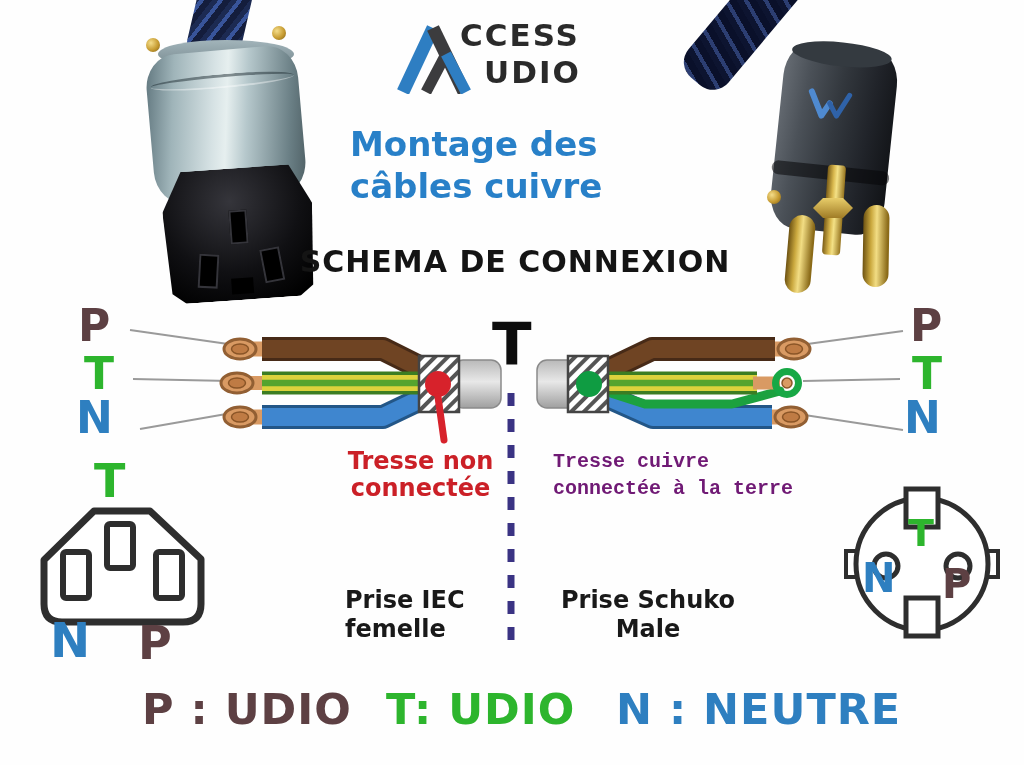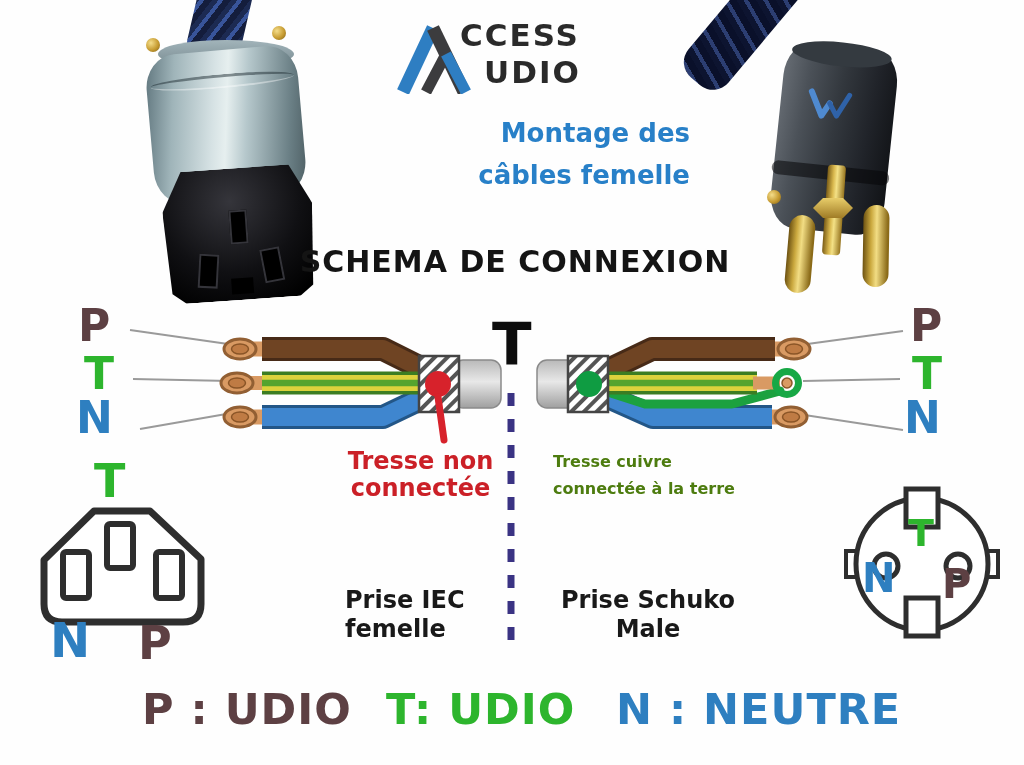--- a/index.html
+++ b/index.html
@@ -4,37 +4,37 @@
 <style>
   html,body{margin:0;padding:0;background:#ffffff;}
   #canvas{position:relative;width:1024px;height:765px;background:#fefefe;overflow:hidden;
           font-family:"DejaVu Sans","Liberation Sans",sans-serif;}
   .abs{position:absolute;}
   .txt{position:absolute;font-weight:bold;white-space:pre;line-height:1;}
 
   
   .logo-word1{left:460px;top:20px;font-size:31px;letter-spacing:2px;color:#2a2a2a;}
   .logo-word2{left:484px;top:57px;font-size:31px;letter-spacing:2px;color:#2a2a2a;}
-  .montage{left:350px;top:112px;width:340px;text-align:right;font-size:26px;line-height:42px;
+  .montage{left:350px;top:123px;width:340px;text-align:left;font-size:34px;line-height:42px;
            font-weight:bold;color:#2880c8;position:absolute;}
   .schema-title{left:250px;top:247px;width:530px;text-align:center;font-size:30px;
                 letter-spacing:1px;color:#141414;}
 
   
   .lp{color:#5d4043;} .lt{color:#2db52d;} .ln{color:#2e7fc0;}
   .wl{font-size:44px;}
   .left-p{left:78px;top:304px;} .left-t{left:84px;top:352px;} .left-n{left:76px;top:396px;}
   .right-p{left:910px;top:304px;} .right-t{left:912px;top:352px;} .right-n{left:904px;top:396px;}
   .center-t{left:492px;top:316px;font-size:58px;color:#0d0d0d;}
 
   
   .note-red{left:333px;top:448px;width:175px;text-align:center;font-size:24px;line-height:27px;
             font-weight:bold;color:#cb2027;position:absolute;}
-  .note-green{left:553px;top:448px;width:270px;text-align:left;font-size:16px;line-height:27px;
-              font-weight:bold;color:#4d7c0f;position:absolute;}
+  .note-green{left:553px;top:448px;width:270px;text-align:left;font-size:20px;line-height:27px;
+              font-weight:bold;color:#701a75;position:absolute;font-family:Liberation Mono, monospace;}
 
   
   .cap-iec{left:345px;top:586px;width:140px;text-align:left;font-size:24px;line-height:29px;
            font-weight:bold;color:#191919;position:absolute;}
   .cap-schuko{left:538px;top:586px;width:220px;text-align:center;font-size:24px;line-height:29px;
               font-weight:bold;color:#191919;position:absolute;}
   .iec-t{left:94px;top:458px;font-size:46px;}
   .iec-n{left:50px;top:616px;font-size:48px;}
   .iec-p{left:138px;top:620px;font-size:46px;}
   .sch-t{left:908px;top:514px;font-size:38px;}
@@ -239,21 +239,21 @@
       <rect x="906" y="598" width="32" height="38" fill="#fff" stroke="#2e2e2e" stroke-width="5"></rect>
       <circle cx="886" cy="566" r="12" fill="#fff" stroke="#2e2e2e" stroke-width="5"></circle>
       <circle cx="958" cy="566" r="12" fill="#fff" stroke="#2e2e2e" stroke-width="5"></circle>
     </g>
   </svg>
 
   <div class="txt logo-word1">CCESS</div>
   <div class="txt logo-word2">UDIO</div>
   <div class="montage">
     <div>Montage des</div>
-    <div>câbles femelle</div>
+    <div>câbles cuivre</div>
   </div>
   <div class="txt schema-title">SCHEMA DE CONNEXION</div>
 
   <div class="txt wl lp left-p">P</div>
   <div class="txt wl lt left-t">T</div>
   <div class="txt wl ln left-n">N</div>
   <div class="txt wl lp right-p">P</div>
   <div class="txt wl lt right-t">T</div>
   <div class="txt wl ln right-n">N</div>
   <div class="txt center-t">T</div>

